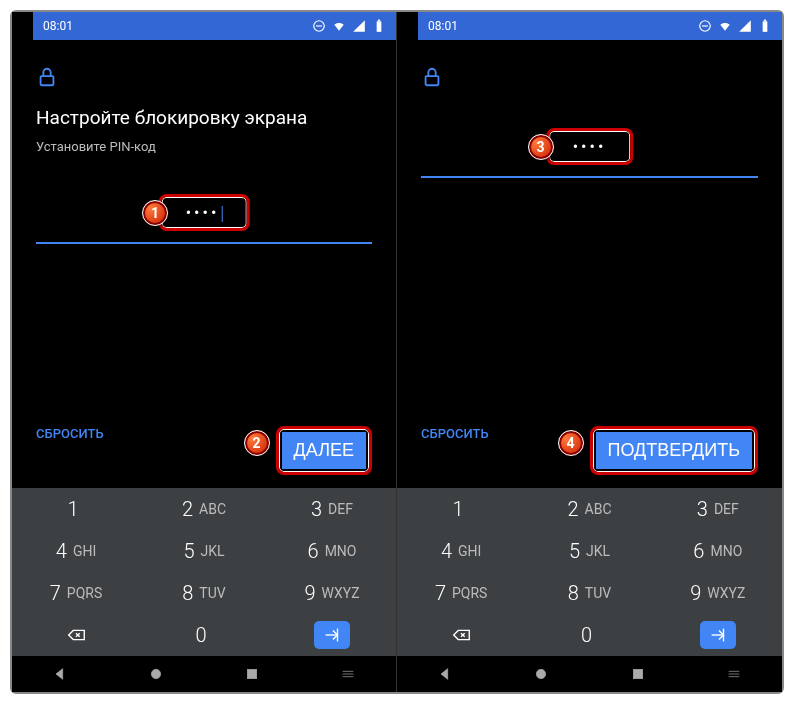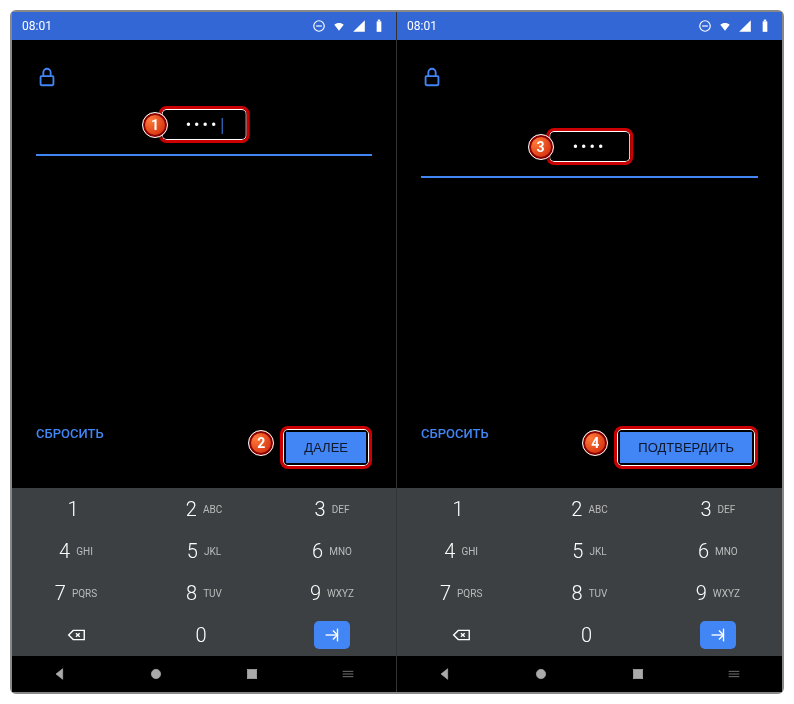--- a/index.html
+++ b/index.html
@@ -34,20 +34,21 @@
   
   .statusbar {
     height: 28px;
     background: #3367d6;
     display: flex;
     align-items: center;
     justify-content: space-between;
     padding: 0 10px;
     font-size: 12px;
     color: #fff;
+    margin-left: 21px;
   }
   .statusbar .right { display:flex; gap:6px; align-items:center; }
   .icon-svg { width:14px; height:14px; fill:#fff; }
 
   
   .content { flex: 1; padding: 26px 24px 0; color:#fff; }
   .lock-icon { width:22px; height:22px; stroke:#4285f4; stroke-width:2; fill:none; margin-bottom:18px; display:block; }
   .title { font-size: 19px; font-weight:400; margin-bottom:10px; color:#fff;}
   .subtitle { font-size:13px; color:#bbb; margin-bottom:40px;}
 
@@ -85,37 +86,37 @@
   }
   .reset-link { color:#4285f4; font-size:13px; font-weight:500;}
   .primary-wrap { position:relative; }
   .primary-btn-outline {
     border:3px solid #c00;
     border-radius:8px;
     padding:3px;
     box-shadow: 0 0 0 1px #fff inset;
   }
   .primary-btn {
-    background:#4285f4; color:#0f172a;
-    font-size:13px; font-weight:500;
-    padding: 8px 18px;
+    background:#4285f4; color:#ffffff;
+    font-size:18px; font-weight:500;
+    padding: 8px 12px;
     border:none;
   }
 
   
   .keypad {
     margin-top: 18px;
     background:#3c4043;
     display:grid;
     grid-template-columns: repeat(3, 1fr);
     grid-auto-rows: 42px;
   }
   .key { display:flex; align-items:center; justify-content:center; gap:6px; color:#fff; }
   .key .num { font-size:20px; font-weight:300;}
-  .key .letters { font-size:10px; color:#bbb;}
+  .key .letters { font-size:14px; color:#bbb;}
   .key.enter .enter-btn {
     background:#4285f4; border-radius:5px;
     width:36px; height:28px;
     display:flex; align-items:center; justify-content:center;
   }
   .key svg { width:22px; height:22px; stroke:#fff; fill:none; stroke-width:1.5;}
 
   
   .navbar {
     height:36px;
@@ -149,20 +150,22 @@
             <rect x="8" y="4" width="8" height="18"></rect>
             <rect x="10" y="1" width="4" height="3"></rect>
           </svg>
       </span>
     </div>
     <div class="content">
       <svg class="lock-icon" viewBox="0 0 24 24">
           <rect x="5" y="11" width="14" height="10" rx="1"></rect>
           <path d="M8 11V7a4 4 0 0 1 8 0v4"></path>
         </svg>
+      <div class="title">Настройте блокировку экрана</div>
+      <div class="subtitle">Установите PIN-код</div>
       <div class="pin-area">
         <div class="pin-line"></div>
         <div class="pin-box">
           <span class="dots">••••</span><span class="cursor"></span>
         </div>
         <div class="badge" style="left:calc(50% - 62px); top:6px;">1</div>
       </div>
     </div>
     <div class="actions">
       <span class="reset-link">СБРОСИТЬ</span>

